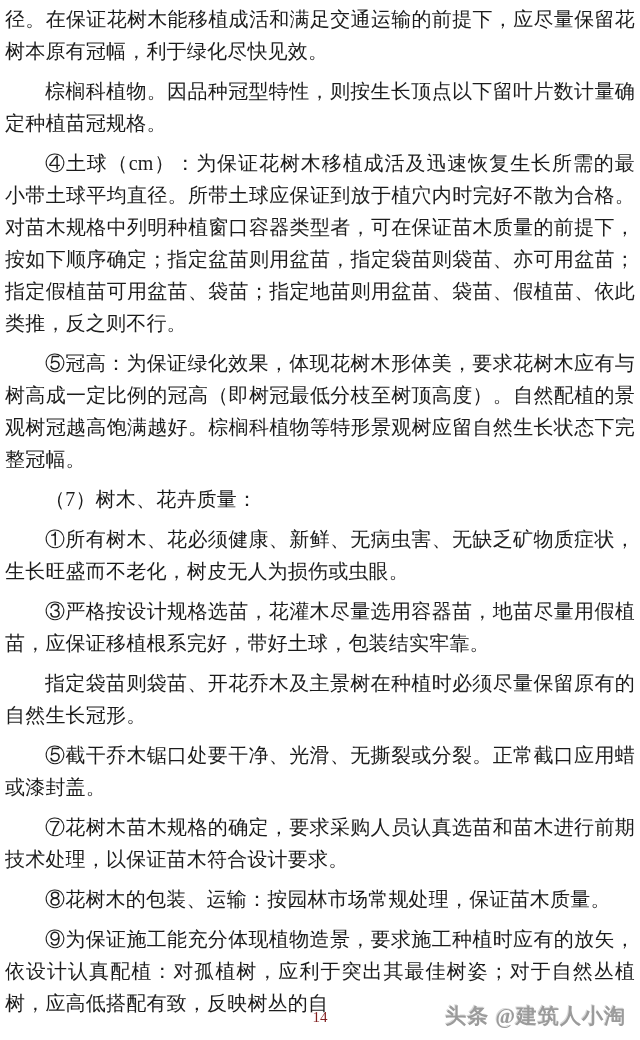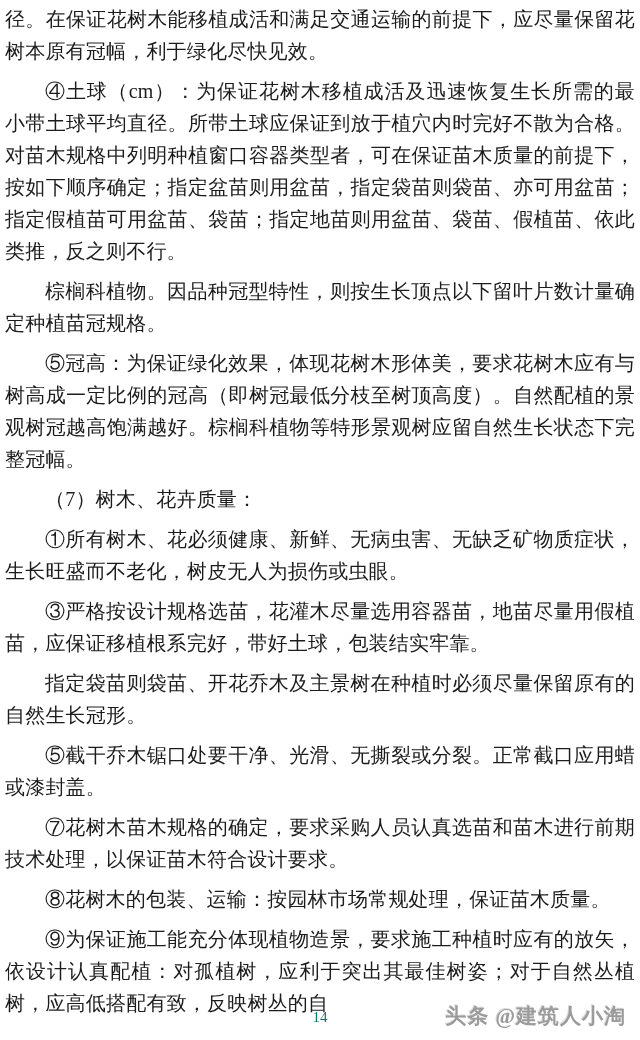--- a/index.html
+++ b/index.html
@@ -29,42 +29,42 @@
   .para.no-indent {
     text-indent: 0;
   }
   .footer-pagenum {
     position: absolute;
     left: 0;
     right: 0;
     bottom: 14px;
     text-align: center;
     font-size: 15px;
-    color: #0f766e;
+    color: #7f1d1d;
     font-family: "Liberation Serif", "DejaVu Serif", serif;
   }
   .watermark {
     position: absolute;
     right: 14px;
     bottom: 10px;
     font-size: 21px;
     font-weight: bold;
     color: #9b9b9b;
     font-family: Liberation Serif, serif;
     text-shadow: 2px 2px 0 rgba(255,255,255,0.95), -1px -1px 0 rgba(150,150,150,0.35);
     letter-spacing: 1px;
   }
 </style>
 </head>
 <body>
 
 <div class="page">
   <p class="para no-indent">径。在保证花树木能移植成活和满足交通运输的前提下，应尽量保留花树本原有冠幅，利于绿化尽快见效。</p>
+  <p class="para">棕榈科植物。因品种冠型特性，则按生长顶点以下留叶片数计量确定种植苗冠规格。</p>
   <p class="para">④土球（cm）：为保证花树木移植成活及迅速恢复生长所需的最小带土球平均直径。所带土球应保证到放于植穴内时完好不散为合格。对苗木规格中列明种植窗口容器类型者，可在保证苗木质量的前提下，按如下顺序确定；指定盆苗则用盆苗，指定袋苗则袋苗、亦可用盆苗；指定假植苗可用盆苗、袋苗；指定地苗则用盆苗、袋苗、假植苗、依此类推，反之则不行。</p>
-  <p class="para">棕榈科植物。因品种冠型特性，则按生长顶点以下留叶片数计量确定种植苗冠规格。</p>
   <p class="para">⑤冠高：为保证绿化效果，体现花树木形体美，要求花树木应有与树高成一定比例的冠高（即树冠最低分枝至树顶高度）。自然配植的景观树冠越高饱满越好。棕榈科植物等特形景观树应留自然生长状态下完整冠幅。</p>
   <p class="para">（7）树木、花卉质量：</p>
   <p class="para">①所有树木、花必须健康、新鲜、无病虫害、无缺乏矿物质症状，生长旺盛而不老化，树皮无人为损伤或虫眼。</p>
   <p class="para">③严格按设计规格选苗，花灌木尽量选用容器苗，地苗尽量用假植苗，应保证移植根系完好，带好土球，包装结实牢靠。</p>
   <p class="para">指定袋苗则袋苗、开花乔木及主景树在种植时必须尽量保留原有的自然生长冠形。</p>
   <p class="para">⑤截干乔木锯口处要干净、光滑、无撕裂或分裂。正常截口应用蜡或漆封盖。</p>
   <p class="para">⑦花树木苗木规格的确定，要求采购人员认真选苗和苗木进行前期技术处理，以保证苗木符合设计要求。</p>
   <p class="para">⑧花树木的包装、运输：按园林市场常规处理，保证苗木质量。</p>
   <p class="para">⑨为保证施工能充分体现植物造景，要求施工种植时应有的放矢，依设计认真配植：对孤植树，应利于突出其最佳树姿；对于自然丛植树，应高低搭配有致，反映树丛的自</p>
 

